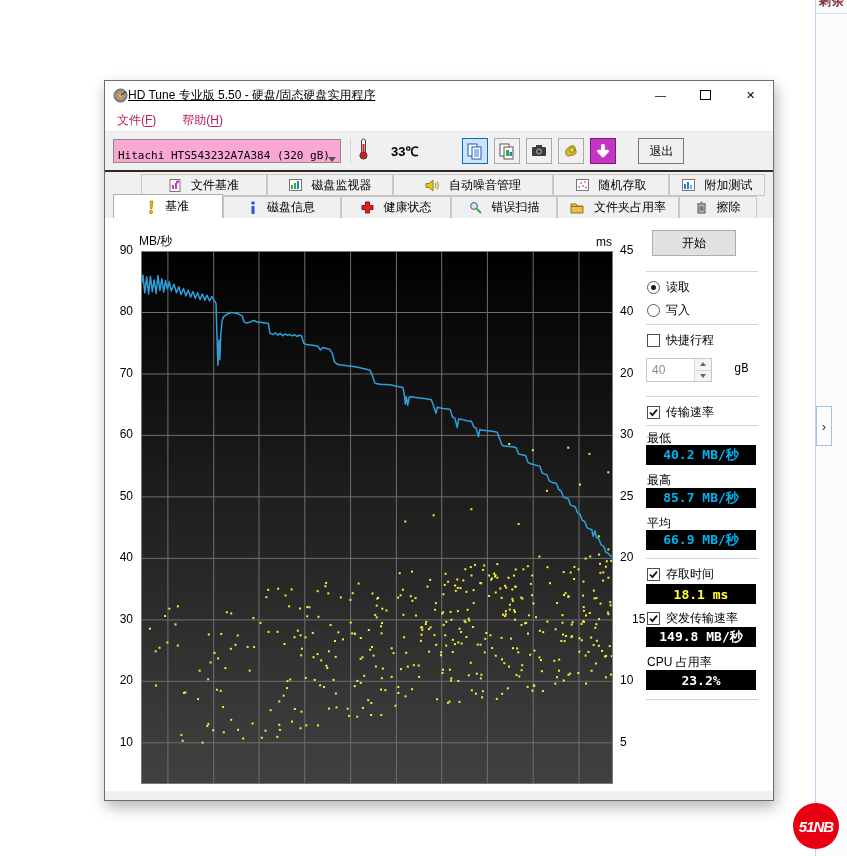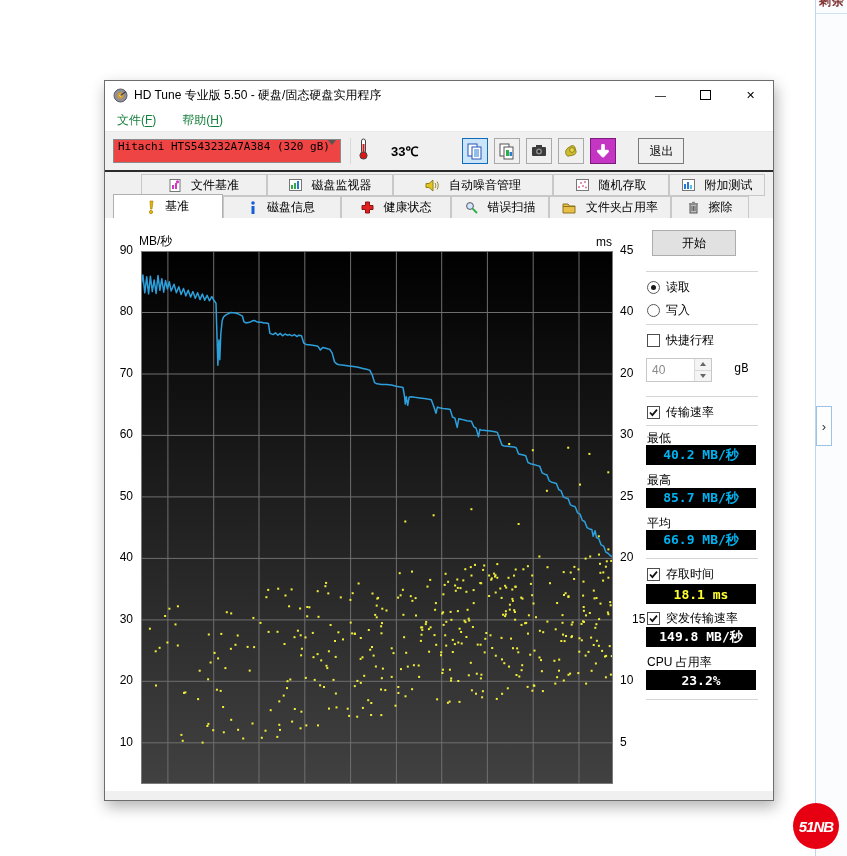--- a/index.html
+++ b/index.html
@@ -8,29 +8,29 @@
   
   .rail{position:absolute;left:815px;top:0;width:32px;height:856px;background:#fbfcfe;border-left:1px solid #bdd7ef;}
   .rail-header{height:13px;border-bottom:1px solid #cfe3f3;overflow:visible;}
   .rail-top-text{position:absolute;top:-7px;right:2px;font-size:12px;color:#7d2b2b;font-weight:bold;letter-spacing:1px;}
   .expander{position:absolute;left:816px;top:406px;width:16px;height:40px;background:#fdfdfe;border:1px solid #9cc3e5;color:#333;font-size:13px;display:flex;align-items:center;justify-content:center;padding:0;cursor:pointer;}
   .logo{position:absolute;left:793px;top:803px;width:46px;height:46px;border-radius:50%;background:#e60012;color:#fff;display:flex;align-items:center;justify-content:center;font-weight:bold;font-style:italic;font-size:15px;letter-spacing:-1px;font-family:"Liberation Sans",sans-serif;}
 
   
   .window{position:absolute;left:104px;top:80px;width:670px;height:721px;background:#f0f0f0;border:1px solid #6d6d6d;box-shadow:2px 6px 14px rgba(0,0,0,.30);box-sizing:border-box;}
   .titlebar{height:28px;background:#fff;display:flex;align-items:center;padding-left:8px;}
-  .titlebar .title{font-size:12px;color:#000;margin-left:6px;flex:1;}
+  .titlebar .title{font-size:12px;color:#000;flex:1;text-decoration:underline;}
   .winbtn{width:45px;height:27px;display:flex;align-items:center;justify-content:center;font-size:11px;color:#000;background:transparent;border:none;}
   .max-box{display:inline-block;width:9px;height:8px;border:1px solid #000;}
   .menubar{height:22px;background:#fff;display:flex;align-items:center;gap:26px;padding-left:12px;font-size:12px;border-bottom:1px solid #e9e9e9;}
-  .menu-item{color:#15803d;cursor:default;}
+  .menu-item{color:#be185d;cursor:default;}
   .menu-item u{text-underline-offset:2px;}
 
   .toolbar{height:38px;display:flex;align-items:center;padding-left:8px;background:#f0f0f0;}
-  .combo{width:228px;height:24px;background:#ef4444;border:1px solid #8a8a8a;display:flex;align-items:flex-start;box-sizing:border-box;padding:0 4px;}
+  .combo{width:228px;height:24px;background:#f9a8d4;border:1px solid #8a8a8a;display:flex;align-items:flex-end;box-sizing:border-box;padding:0 4px;}
   .combo .txt{font-family:"DejaVu Sans Mono",monospace;font-size:11px;color:#000;flex:1;white-space:nowrap;overflow:hidden;}
   .combo .arrow{width:0;height:0;border-left:4px solid transparent;border-right:4px solid transparent;border-top:5px solid #555;}
   .tool-sep{width:1px;height:26px;background:#d9d9d9;margin:0 7px 0 9px;}
   .temp{display:flex;align-items:center;gap:22px;}
   .temp .val{font-size:13px;font-weight:bold;color:#000;}
   .iconbtns{display:flex;gap:6px;margin-left:44px;}
   .ibtn{width:26px;height:26px;background:#f0f0f0;border:1px solid #a9a9a9;display:flex;align-items:center;justify-content:center;padding:0;}
   .ibtn.sel{background:#cce4f7;border:1px solid #0f6cbd;}
   .ibtn.save{background:#c435c4;border:1px solid #7c1b7c;}
   .exitbtn{margin-left:22px;width:46px;height:26px;background:#f0f0f0;border:1px solid #7a7a7a;font-size:12px;color:#000;}
@@ -250,21 +250,21 @@
           <span>磁盘信息</span>
         </div>
         <div class="tab" style="width:110px">
           <span class="ticon">
               <svg width="13" height="13" viewBox="0 0 13 13">
                 <path d="M4.5 1h4v3.5H12v4H8.5V12h-4V8.5H1v-4h3.5z" fill="#e02020" stroke="#8d1212"></path>
               </svg>
             </span>
           <span>健康状态</span>
         </div>
-        <div class="tab" style="width:98px">
+        <div class="tab" style="width:106px">
           <span class="ticon">
               <svg width="13" height="13" viewBox="0 0 13 13">
                 <circle cx="5" cy="5" r="3.4" fill="#cfe8ff" stroke="#555"></circle>
                 <path d="M7.6 7.6L12 12" stroke="#2fae44" stroke-width="2"></path>
               </svg>
             </span>
           <span>错误扫描</span>
         </div>
         <div class="tab" style="width:122px">
           <span class="ticon">

